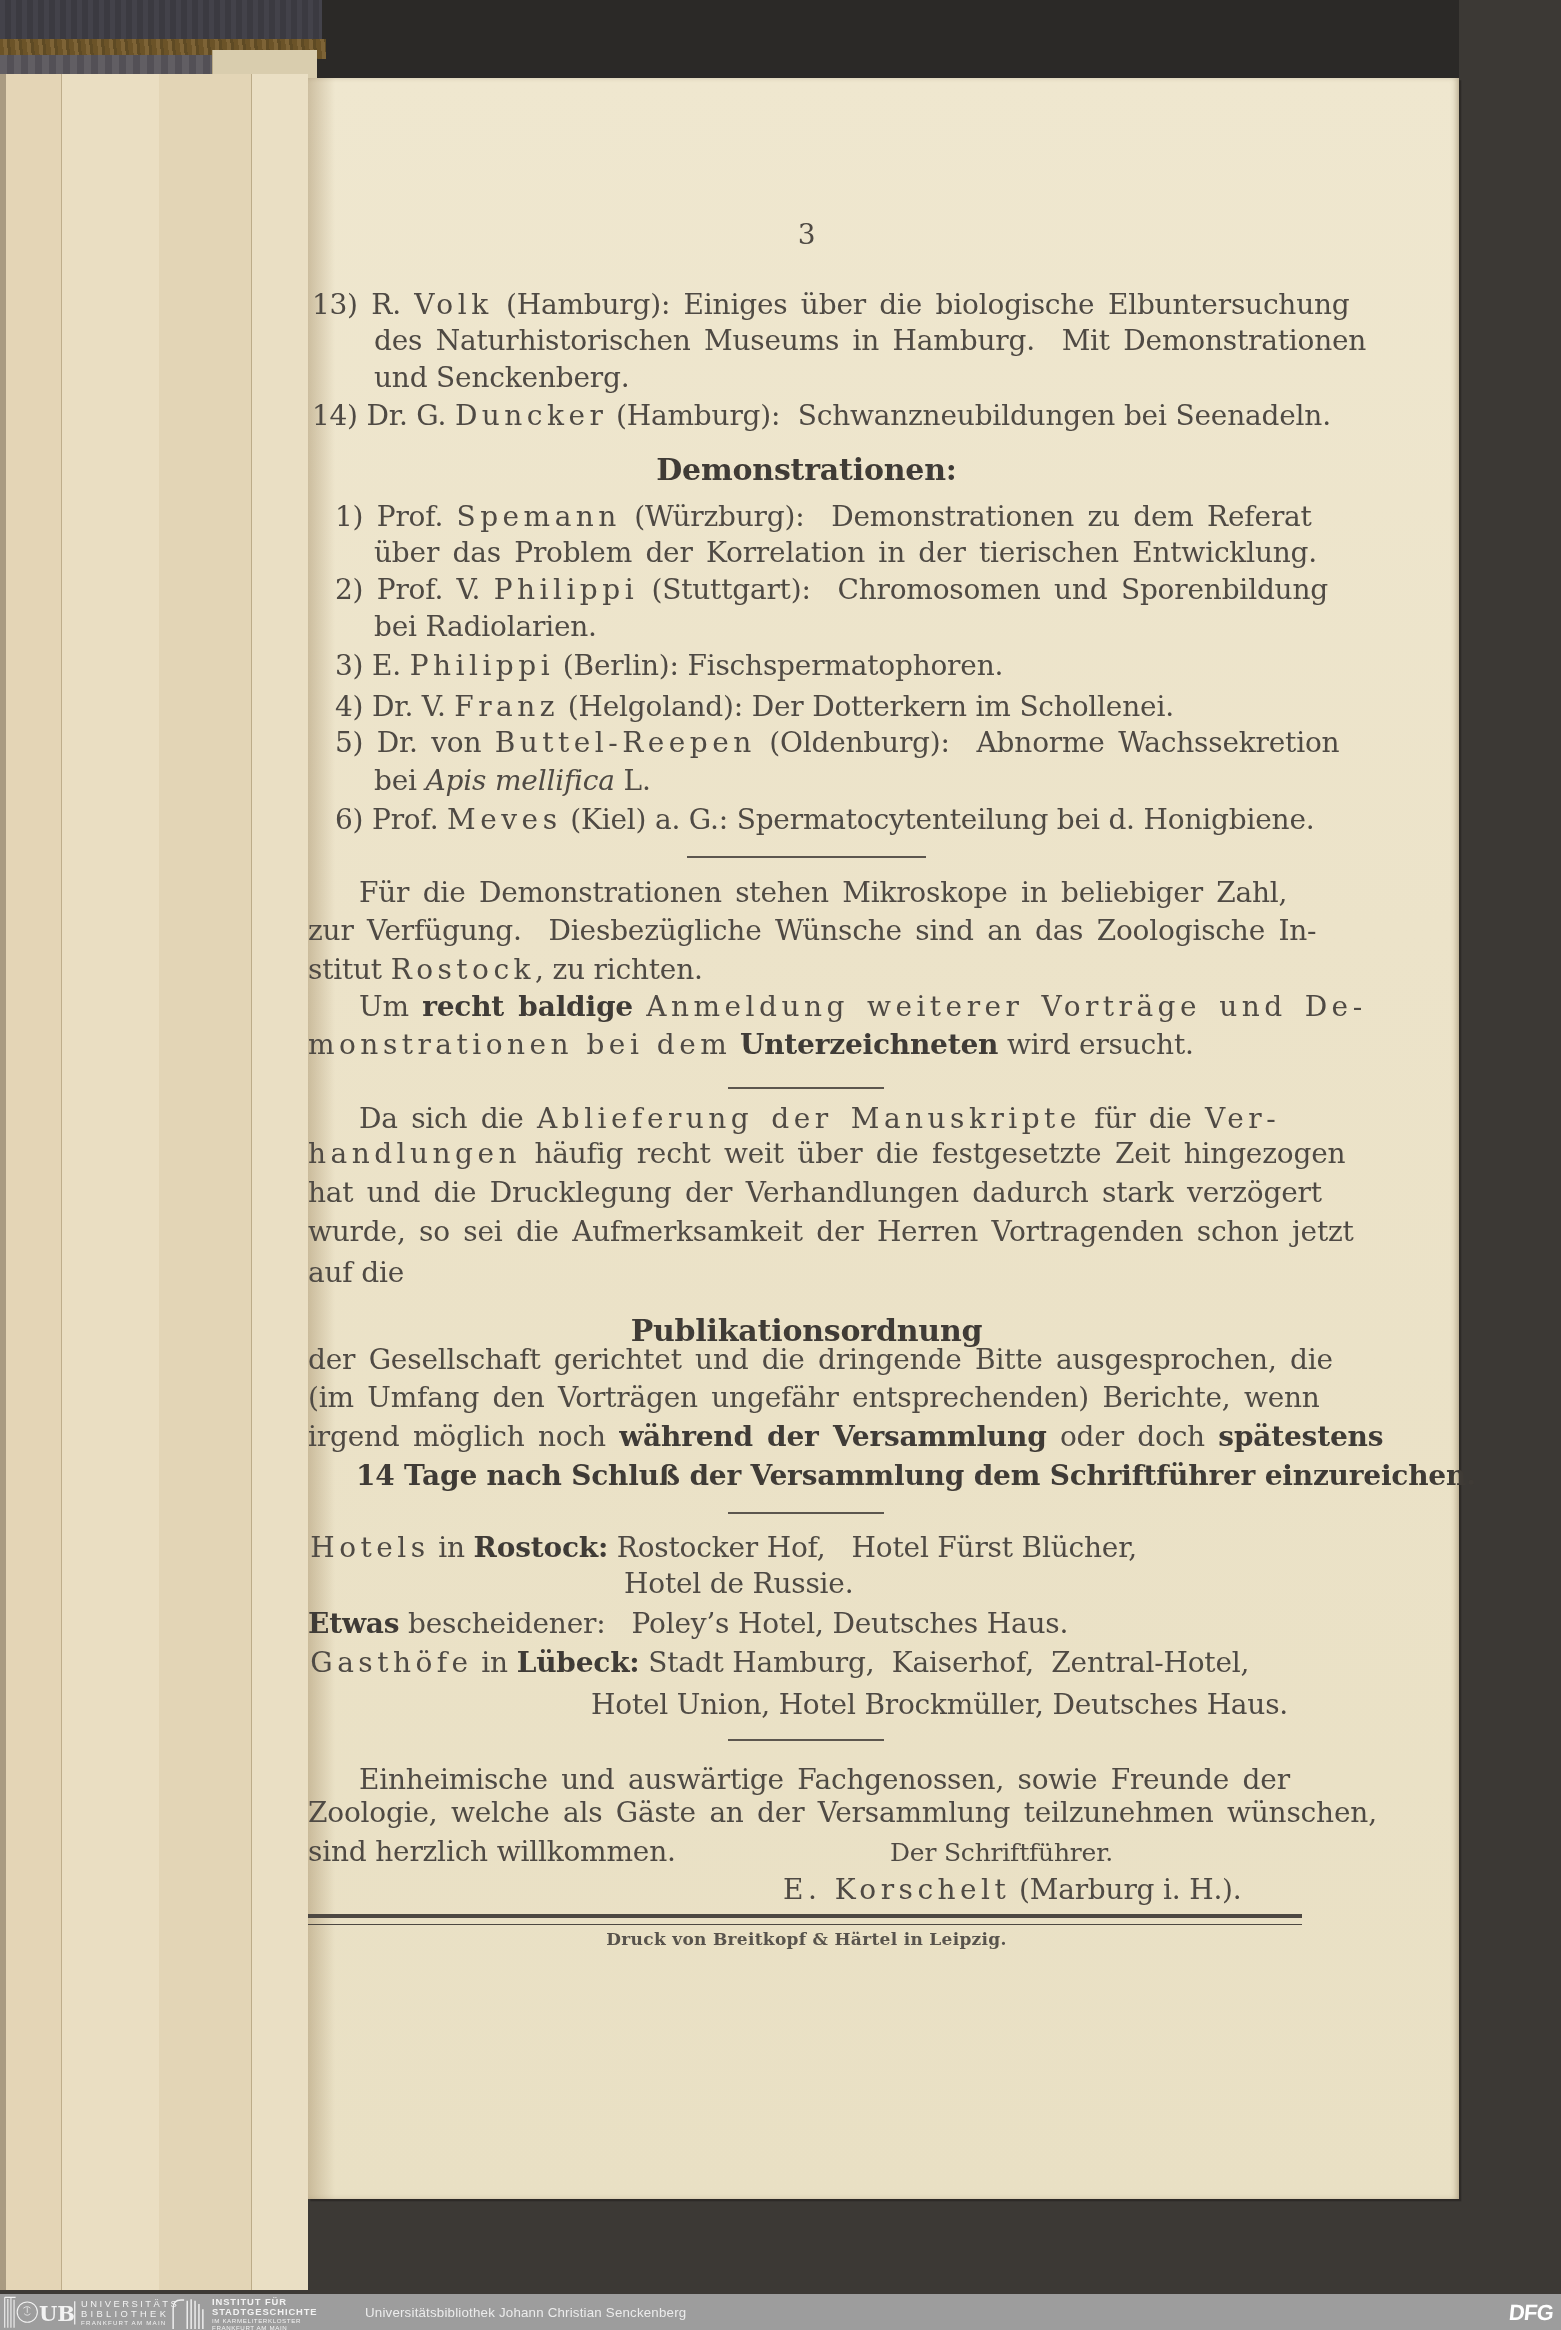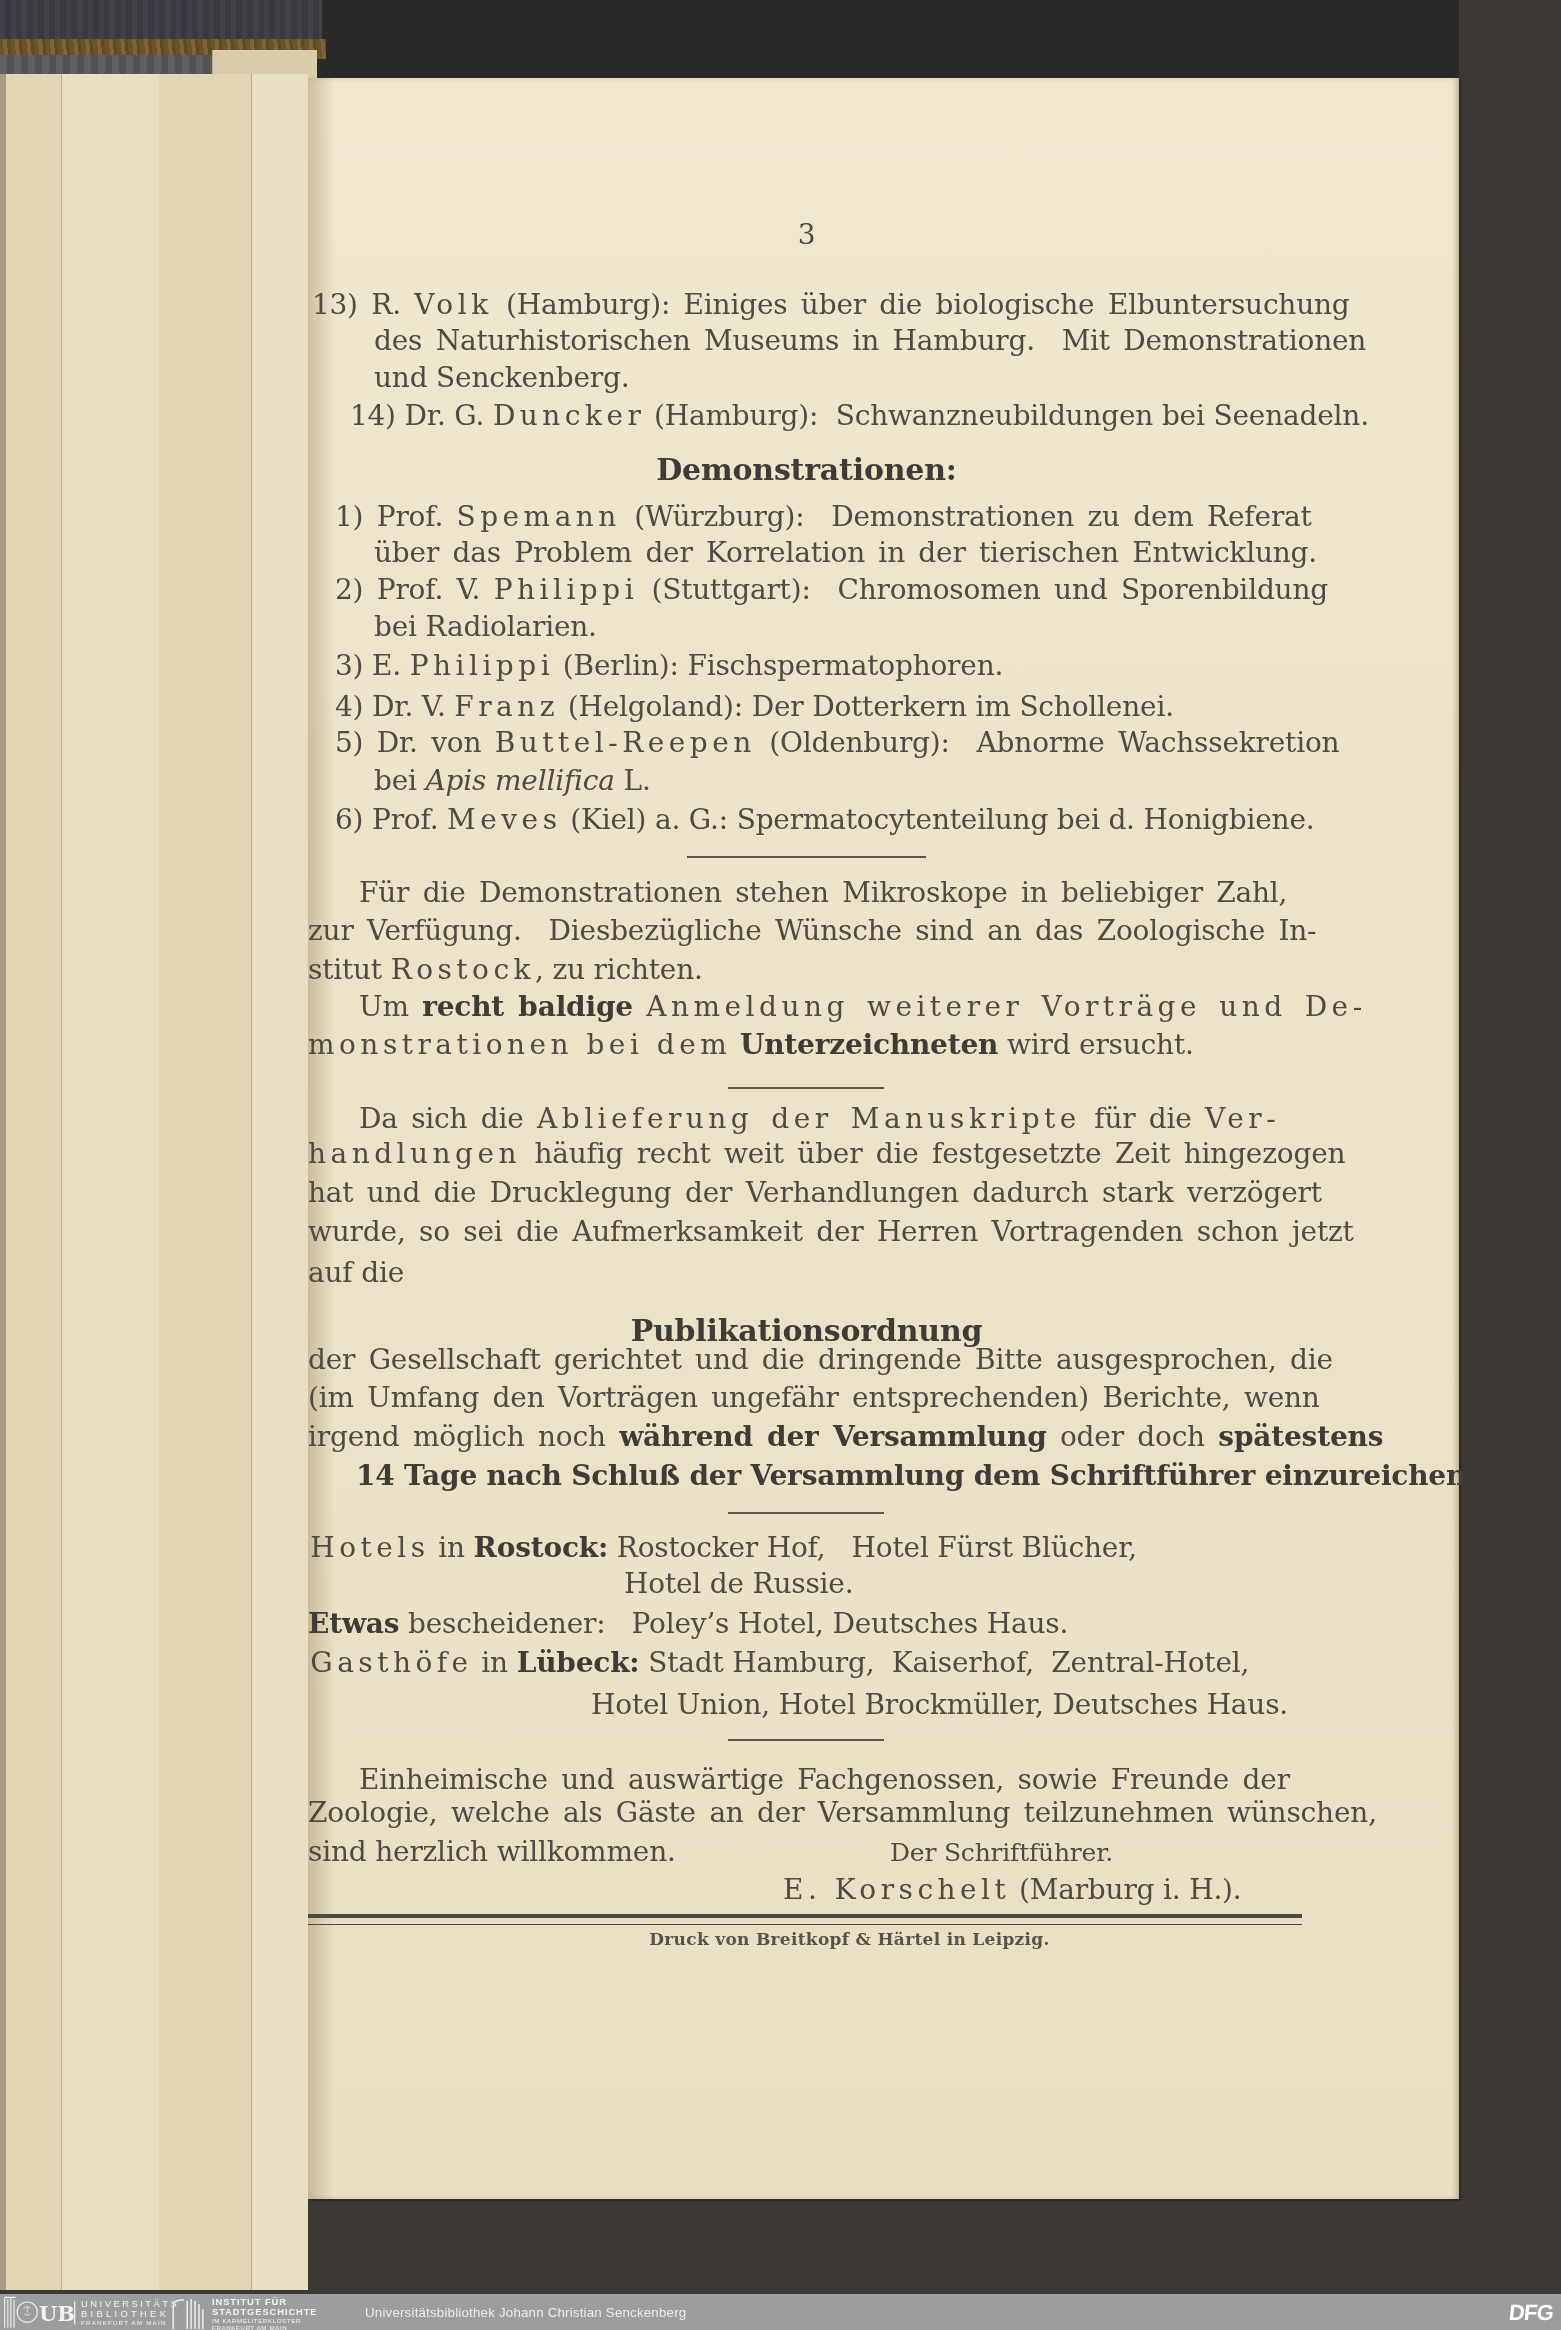--- a/index.html
+++ b/index.html
@@ -32,21 +32,21 @@
   
   .ln{position:absolute;white-space:pre;font-size:28px;line-height:1.15;color:#4f4a44;letter-spacing:-0.2px;}
   .ln .b{font-weight:bold;color:#3f3b36;}
   .ln .i{font-style:italic;}
   .ln .sp{letter-spacing:0.16em;}
   .jst{word-spacing:4.7px;}
   .ctr{text-align:center;}
   .pagenum{font-size:28px;}
   .heading{font-size:30px;}
   .small{font-size:25px;}
-  .imprint{font-size:17px;font-weight:bold;color:#58534c;letter-spacing:0.3px;padding-left:43px;}
+  .imprint{font-size:17px;font-weight:bold;color:#58534c;letter-spacing:0.3px;}
   .rule{position:absolute;border-top:2.3px solid #5c564e;}
   .dblrule{position:absolute;height:5.5px;border-top:4.7px solid #4d4842;border-bottom:1.6px solid #4d4842;}
   
   .footer-bar{position:absolute;left:0;top:2294px;width:1561px;height:37px;background:#9d9d9d;
     font-family:"Liberation Sans", sans-serif;color:#f2f2f2;}
   .ub-logo{position:absolute;left:3.1px;top:0.8px;width:75px;height:35px;}
   .ub-text{position:absolute;left:81px;top:4.7px;}
   .ub-text .l1{font-size:9.4px;letter-spacing:2.5px;line-height:10px;}
   .ub-text .l2{font-size:9.4px;letter-spacing:3.3px;line-height:10px;}
   .ub-text .l3{font-size:6.2px;letter-spacing:1.2px;line-height:7.8px;}
@@ -76,21 +76,21 @@
 </div>
 <div class="spine-shadow"></div>
 
 <div class="doc-page">
   <div class="gutter"></div>
   <div>
       <div class="ln pagenum ctr" style="top: 141px; left: 0px; width: 997px;"><span>3</span></div>
       <div class="ln jst" style="top: 211px; left: 3.9px; width: 993px;"><span>13) R. </span><span class="sp">Volk</span><span> (Hamburg): Einiges über die biologische Elbuntersuchung</span></div>
       <div class="ln jst" style="top: 247px; left: 66px; width: 931px;"><span>des Naturhistorischen Museums in Hamburg.&nbsp; Mit Demonstrationen</span></div>
       <div class="ln" style="top: 284px; left: 66px;"><span>und Senckenberg.</span></div>
-      <div class="ln" style="top: 322px; left: 3.9px; margin-left: 38px;"><span>14) Dr. G. </span><span class="sp">Duncker</span><span> (Hamburg):&nbsp; Schwanzneubildungen bei Seenadeln.</span></div>
+      <div class="ln" style="top: 322px; left: 3.9px;"><span>14) Dr. G. </span><span class="sp">Duncker</span><span> (Hamburg):&nbsp; Schwanzneubildungen bei Seenadeln.</span></div>
       <div class="ln heading ctr" style="top: 375px; left: 0px; width: 997px;"><span class="b">Demonstrationen:</span></div>
       <div class="ln jst" style="top: 423px; left: 27px; width: 970px;"><span>1) Prof. </span><span class="sp">Spemann</span><span> (Würzburg):&nbsp; Demonstrationen zu dem Referat</span></div>
       <div class="ln jst" style="top: 459px; left: 66px; width: 931px;"><span>über das Problem der Korrelation in der tierischen Entwicklung.</span></div>
       <div class="ln jst" style="top: 496px; left: 27px; width: 970px;"><span>2) Prof. V. </span><span class="sp">Philippi</span><span> (Stuttgart):&nbsp; Chromosomen und Sporenbildung</span></div>
       <div class="ln" style="top: 533px; left: 66px;"><span>bei Radiolarien.</span></div>
       <div class="ln" style="top: 572px; left: 27px;"><span>3) E. </span><span class="sp">Philippi</span><span> (Berlin): Fischspermatophoren.</span></div>
       <div class="ln" style="top: 613px; left: 27px;"><span>4) Dr. V. </span><span class="sp">Franz</span><span> (Helgoland): Der Dotterkern im Schollenei.</span></div>
       <div class="ln jst" style="top: 649px; left: 27px; width: 970px;"><span>5) Dr. von </span><span class="sp">Buttel-Reepen</span><span> (Oldenburg):&nbsp; Abnorme Wachssekretion</span></div>
       <div class="ln" style="top: 687px; left: 66px;"><span>bei </span><span class="i">Apis mellifica</span><span> L.</span></div>
       <div class="ln" style="top: 726px; left: 27px;"><span>6) Prof. </span><span class="sp">Meves</span><span> (Kiel) a. G.: Spermatocytenteilung bei d. Honigbiene.</span></div>

